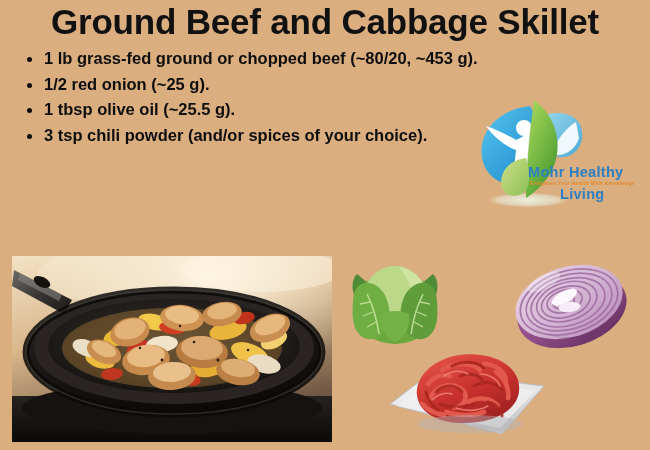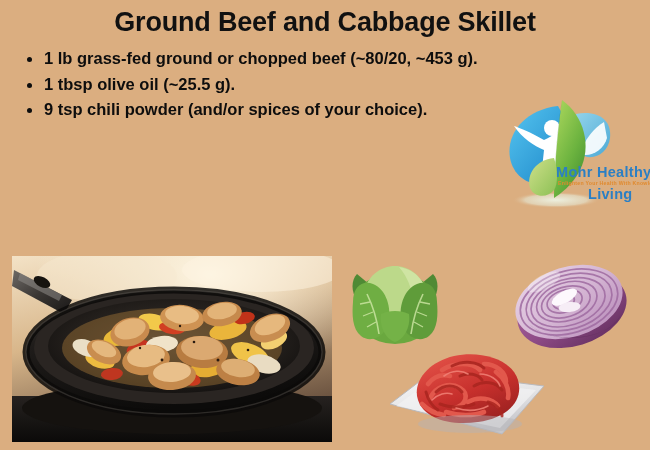--- a/index.html
+++ b/index.html
@@ -20,21 +20,21 @@
     background: #dbae80;
   }
 
   
   #recipe-title {
     position: absolute;
     top: 2px;
     left: 0;
     width: 650px;
     text-align: center;
-    font-size: 27px;
+    font-size: 35px;
     font-weight: bold;
     color: #111111;
     letter-spacing: -0.2px;
     line-height: 40px;
     white-space: nowrap;
   }
 
   
   #ingredients {
     position: absolute;
@@ -61,21 +61,21 @@
     top: 11px;
     width: 5px;
     height: 5px;
     border-radius: 50%;
     background: #0d0d0d;
   }
 
   
   #logo {
     position: absolute;
-    left: 500px;
+    left: 472px;
     top: 96px;
     width: 148px;
     height: 118px;
   }
   #logo svg { display: block; }
   .logo-word {
     position: absolute;
     font-weight: bold;
     color: #2b7fc4;
     white-space: nowrap;
@@ -114,22 +114,23 @@
 </style>
 </head>
 <body>
 
 <div id="card">
 
   <div id="recipe-title">Ground Beef and Cabbage Skillet</div>
 
   <ul id="ingredients">
     <li>1 lb grass-fed ground or chopped beef (~80/20, ~453 g).</li>
+    <li>1/2 red onion (~25 g).</li>
     <li>1 tbsp olive oil (~25.5 g).</li>
-    <li>9 tsp chili powder (and/or spices of your choice).</li>
+    <li>3 tsp chili powder (and/or spices of your choice).</li>
   </ul>
 
   <div id="logo">
     <svg width="148" height="118" viewBox="0 0 148 118">
       <defs>
         <linearGradient id="blueGrad" x1="0" y1="0" x2="1" y2="1">
           <stop offset="0%" stop-color="#56c5f0"></stop>
           <stop offset="100%" stop-color="#1a84c7"></stop>
         </linearGradient>
         <linearGradient id="blueGrad2" x1="0" y1="0" x2="1" y2="1">

